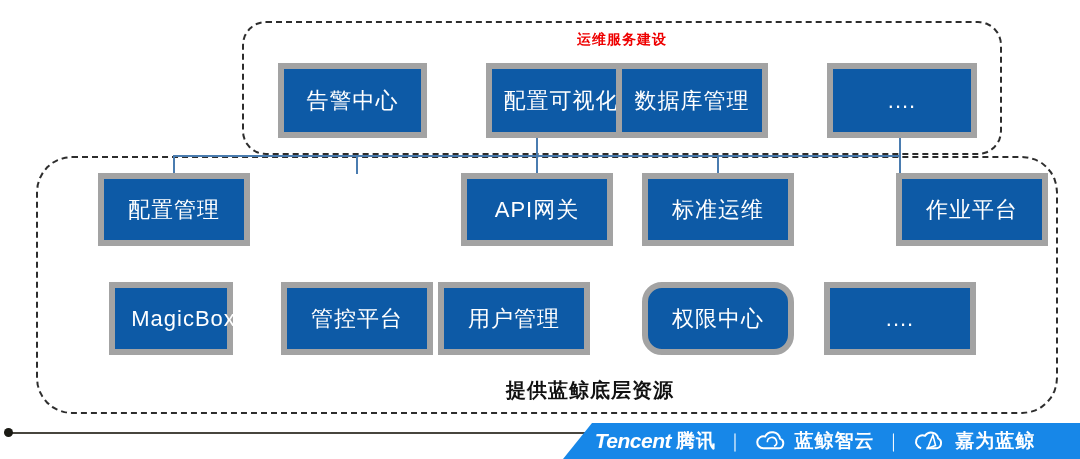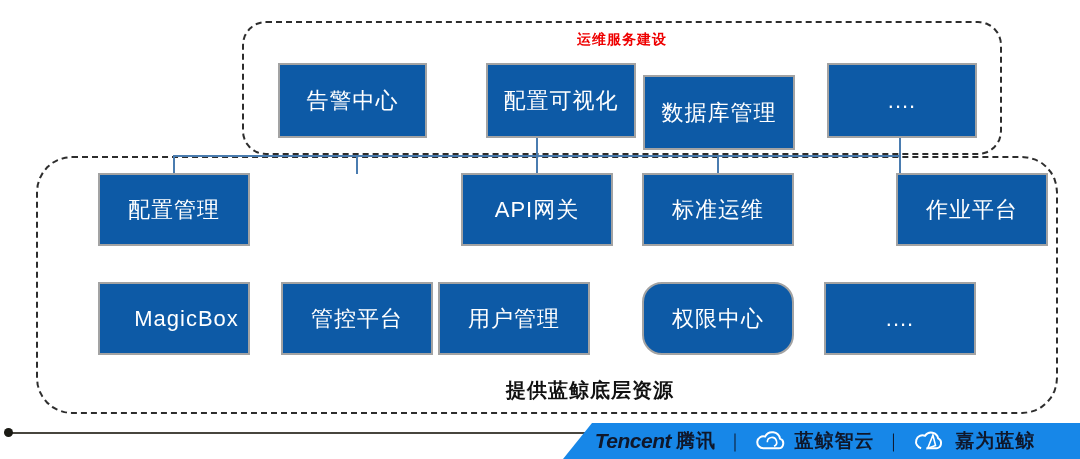--- a/index.html
+++ b/index.html
@@ -11,21 +11,21 @@
   .group{position:absolute;border:2px dashed #2d2d2d;background:transparent;box-sizing:border-box;}
   .group.top{left:242px;top:21px;width:760px;height:134px;border-radius:24px;}
   .group.bottom{left:36px;top:156px;width:1022px;height:258px;border-radius:36px;}
   
   .group-title{
     position:absolute;left:242px;top:31px;width:760px;text-align:center;
     font-size:14px;font-weight:bold;color:#ee0000;letter-spacing:1px;
   }
   
   .node{
-    position:absolute;background:#0d5aa6;border:2px solid #a3a3a3;box-sizing:border-box;
+    position:absolute;background:#0d5aa6;border:6px solid #a3a3a3;box-sizing:border-box;
     color:#ffffff;font-size:22px;display:flex;align-items:center;justify-content:center;
     letter-spacing:1px;
   }
   .node.r0{top:63px;height:75px;}
   .node.r1{top:173px;height:73px;}
   .node.r2{top:282px;height:73px;}
   
   .conn{position:absolute;background:#4a7cb0;}
   .conn.h{height:2px;}
   .conn.v{width:2px;}
@@ -34,21 +34,21 @@
     position:absolute;left:100px;top:377px;width:980px;text-align:center;
     font-size:20px;font-weight:600;color:#111111;letter-spacing:1px;
   }
   
   .baseline{position:absolute;left:8px;top:432px;width:582px;height:2px;background:#47453e;}
   .baseline-dot{position:absolute;left:4px;top:428px;width:9px;height:9px;border-radius:50%;background:#1a1a14;}
   
   .banner{
     position:absolute;left:550px;top:423px;width:530px;height:36px;background:#1787e8;
     clip-path:polygon(42px 0,530px 0,530px 36px,13px 36px);
-    display:flex;align-items:center;justify-content:center;gap:9px;color:#0f172a;
+    display:flex;align-items:center;justify-content:center;gap:9px;color:#ffffff;
   }
   .banner .wordmark{font-size:21px;font-weight:bold;font-style:italic;letter-spacing:-0.5px;}
   .banner .cn{font-size:19px;font-weight:bold;letter-spacing:1px;}
   .banner .sep{font-size:18px;font-weight:300;opacity:0.95;padding:0 1px;}
   .banner svg{display:block;}
 </style>
 </head>
 <body>
 
 <div class="stage">
@@ -62,29 +62,29 @@
   <div class="conn v" style="left:899px;top:138px;height:18px;"></div>
   <div class="conn h" style="left:173px;top:155px;width:728px;"></div>
   <div class="conn v" style="left:173px;top:156px;height:18px;"></div>
   <div class="conn v" style="left:356px;top:156px;height:18px;"></div>
   <div class="conn v" style="left:536px;top:156px;height:18px;"></div>
   <div class="conn v" style="left:717px;top:156px;height:18px;"></div>
   <div class="conn v" style="left:899px;top:156px;height:18px;"></div>
 
   <div class="node r0" style="left:278px;width:149px;">告警中心</div>
   <div class="node r0" style="left:462px;width:150px;margin-left:24px;">配置可视化</div>
-  <div class="node r0" style="left:643px;width:152px;margin-top:12px;">数据库管理</div>
+  <div class="node r0" style="left:616px;width:152px;">数据库管理</div>
   <div class="node r0" style="left:827px;width:150px;">....</div>
 
   <div class="node r1" style="left:98px;width:152px;">配置管理</div>
   <div class="node r1" style="left:461px;width:152px;">API网关</div>
   <div class="node r1" style="left:642px;width:152px;">标准运维</div>
   <div class="node r1" style="left:868px;width:152px;margin-left:28px;">作业平台</div>
 
-  <div class="node r2" style="left:98px;width:152px;padding-left:25px;">MagicBox</div>
+  <div class="node r2" style="left:109px;width:124px;padding-left:25px;">MagicBox</div>
   <div class="node r2" style="left:281px;width:152px;">管控平台</div>
   <div class="node r2" style="left:438px;width:152px;">用户管理</div>
   <div class="node r2" style="left:642px;width:152px;border-radius:20px;">权限中心</div>
   <div class="node r2" style="left:824px;width:152px;">....</div>
 
   <div class="caption">提供蓝鲸底层资源</div>
 
   <div class="baseline"></div>
   <div class="baseline-dot"></div>
 

